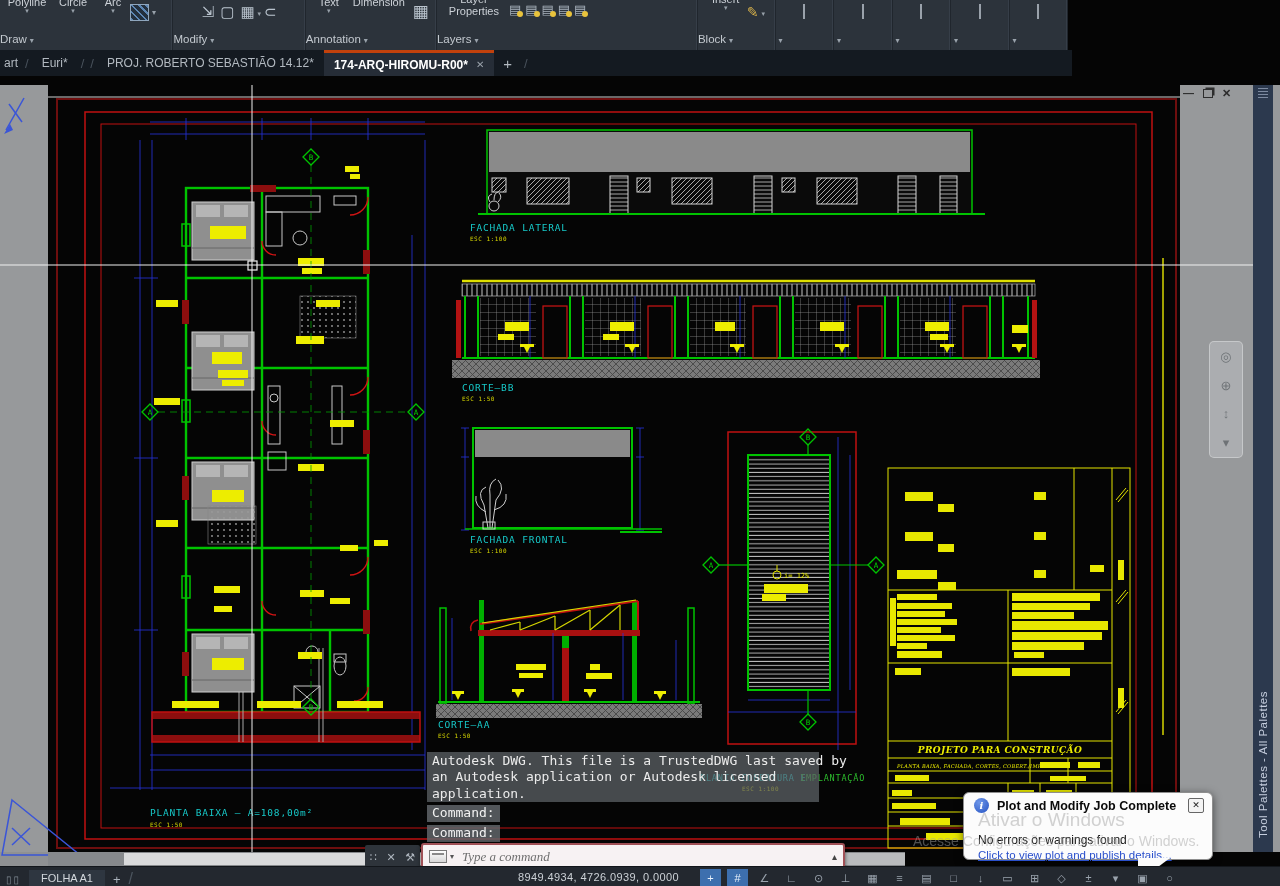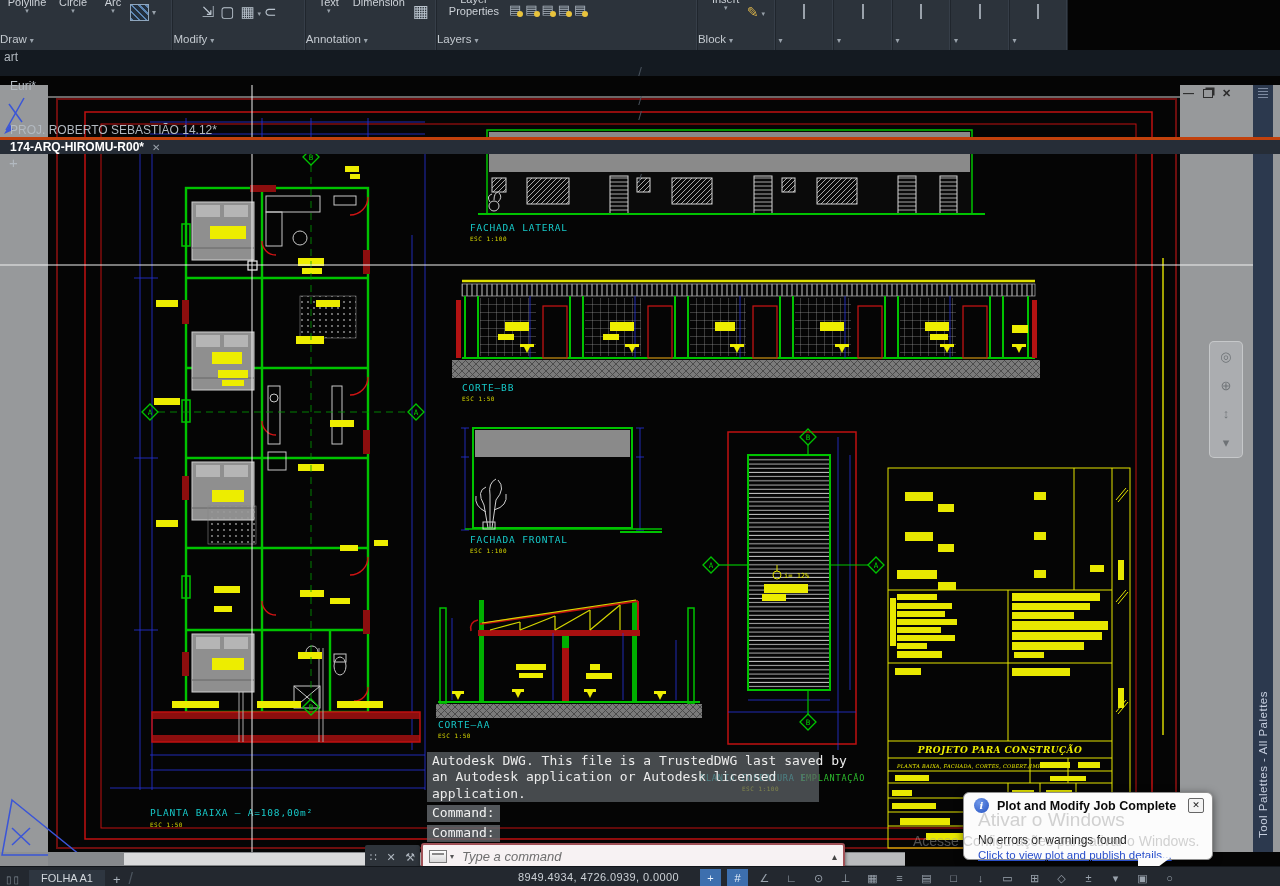--- a/index.html
+++ b/index.html
@@ -17,21 +17,21 @@
   .ttool .caret{font-size:7px;color:#98a1aa;line-height:6px;}
   .ric{font-size:15px;color:#bac4ce;margin:3px 3px 0 3px;line-height:18px;}
   .hatchic{width:19px;height:17px;margin-top:4px;border:1px solid #8fa6bd;
      background:repeating-linear-gradient(45deg,#5c86b4 0 2px,#23303e 2px 5px);}
   .licon{position:relative;font-size:13px;color:#aab4be;margin:2px 2px 0 2px;line-height:16px;}
   .licon::after{content:'';position:absolute;right:-2px;bottom:1px;width:6px;height:6px;border-radius:50%;background:#e9c33c;}
   .vbaric{width:2px;height:15px;background:#9aa2ab;margin:4px auto 0 auto;}
   .penic{color:#d8b24a;font-size:14px;margin-top:3px;}
 
   
-  .tabbar{position:absolute;left:0;top:50px;width:1280px;height:26px;background:#141a21;display:flex;align-items:stretch;z-index:5;color:#b2b9c0;font-size:12px;flex-direction:column;}
+  .tabbar{position:absolute;left:0;top:50px;width:1072px;height:26px;background:#141a21;display:flex;align-items:stretch;z-index:5;color:#b2b9c0;font-size:12px;}
   .ftab{display:flex;align-items:center;padding:0 10px;white-space:nowrap;}
   .ftab.partial{margin-left:-6px;padding-right:4px;}
   .ftab.active{background:#262d37;color:#fff;font-weight:bold;border-top:3px solid #c2410c;}
   .ftab .closex{font-weight:normal;color:#9aa2ab;font-size:10px;margin-left:8px;}
   .slash{color:#49525c;font-size:13px;align-self:center;padding:0 3px;}
   .newtab{display:flex;align-items:center;padding:0 9px;color:#b2b9c0;font-size:15px;}
 
   
   svg.canvas{position:absolute;left:0;top:76px;z-index:1;}
   .cad-label{font-family:"DejaVu Sans Mono",monospace;fill:#17c9c9;font-size:9.5px;letter-spacing:.8px;}
@@ -56,21 +56,21 @@
   .cmdhist{position:absolute;left:427px;top:752px;width:392px;height:50px;background:rgba(96,101,106,.72);z-index:6;
      font-family:"DejaVu Sans Mono",monospace;font-size:13px;color:#ebebeb;line-height:16.4px;padding:1px 5px;white-space:nowrap;}
   .cmdprompt{position:absolute;left:427px;height:17px;background:rgba(96,101,106,.85);z-index:6;
      font-family:"DejaVu Sans Mono",monospace;font-size:13px;color:#f2f2f2;line-height:16px;padding:0 5px;}
   .cmdgrip{position:absolute;left:365px;top:845px;width:55px;height:25px;background:#2e343b;z-index:7;display:flex;align-items:center;justify-content:space-around;color:#aeb6be;border-radius:2px;}
   .cmdgrip span{font-size:11px;}
   .cmdbar{position:absolute;left:421px;top:843px;width:424px;height:27px;background:#f7f2f3;border:2px solid #a05056;border-radius:3px;z-index:7;display:flex;align-items:center;padding:0 6px;box-shadow:0 1px 4px rgba(0,0,0,.6);}
   .cmdico{width:18px;height:13px;border:1px solid #7a7a7a;background:linear-gradient(#fdfdfd,#d8d8d8);position:relative;}
   .cmdico::before{content:'';position:absolute;left:2px;top:2px;width:12px;height:2px;background:#888;}
   .cmdcaret{font-size:8px;color:#555;margin:0 6px 0 3px;}
-  .cmdbar input{flex:1;border:none;outline:none;background:transparent;font-family:Liberation Sans, sans-serif;font-size:13px;color:#444;}
+  .cmdbar input{flex:1;border:none;outline:none;background:transparent;font-family:Liberation Serif, serif;font-size:13px;color:#444;}
   .cmdbar input::placeholder{color:#6f6f6f;font-style:italic;}
   .cmdup{font-size:10px;color:#444;margin-left:4px;}
 
   
   .toast{position:absolute;left:963px;top:792px;width:250px;height:68px;background:#fcfcfc;border:1px solid #8e8e8e;border-radius:6px;z-index:8;box-shadow:0 2px 8px rgba(0,0,0,.55);padding:5px 8px 4px 10px;}
   .toast .row1{display:flex;align-items:center;}
   .tico{width:15px;height:15px;border-radius:50%;background:radial-gradient(circle at 35% 30%,#6f97e8,#2553c4);color:#fff;
         font:italic bold 10px "DejaVu Serif",serif;text-align:center;line-height:15px;flex:0 0 15px;}
   .ttitle{font-weight:bold;font-size:12.5px;color:#0a0a0a;margin-left:8px;white-space:nowrap;}
   .tclose{margin-left:auto;width:16px;height:15px;border:1px solid #666;border-radius:2px;font-size:9px;line-height:13px;text-align:center;color:#222;background:#f4f4f4;}

